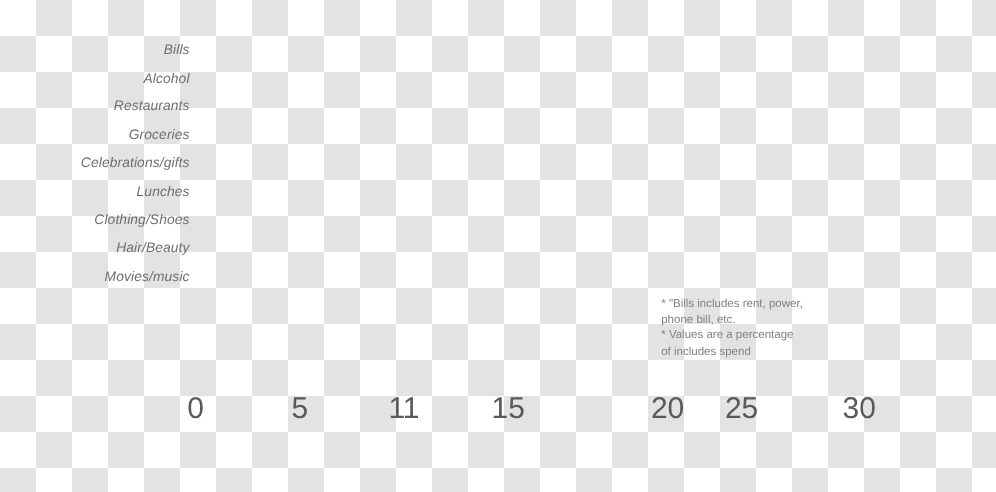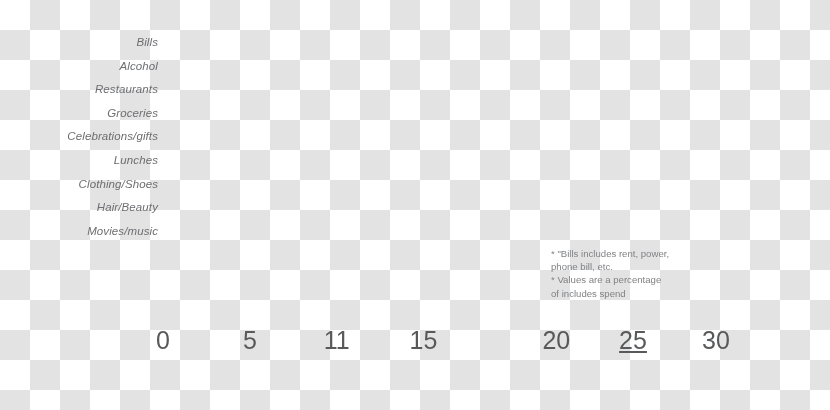--- a/index.html
+++ b/index.html
@@ -143,21 +143,21 @@
         <span class="bar-wrap"><span class="bar" style="width: 34.7333px; background: rgb(15, 160, 220);"></span></span>
       </div>
     </div>
 
     <div class="axis">
       <span class="tick" style="left: 163px; color: rgb(88, 89, 91);">0</span>
       <span class="tick" style="left: 249.833px; color: rgb(88, 89, 91);">5</span>
       <span class="tick" style="left: 336.667px; color: rgb(88, 89, 91);">11</span>
       <span class="tick" style="left: 423.5px; color: rgb(88, 89, 91);">15</span>
       <span class="tick" style="left: 510.333px; color: rgb(88, 89, 91); margin-left: 46px;">20</span>
-      <span class="tick" style="left: 633px; color: rgb(88, 89, 91); text-decoration: underline;">25</span>
+      <span class="tick" style="left: 618px; color: rgb(88, 89, 91);">25</span>
       <span class="tick" style="left: 684px; color: rgb(88, 89, 91); margin-left: 32px;">30</span>
     </div>
 
     <div class="notes">
       <div>* "Bills includes rent, power,</div>
       <div>phone bill, etc.</div>
       <div>* Values are a percentage</div>
       <div>of includes spend</div>
     </div>
 

